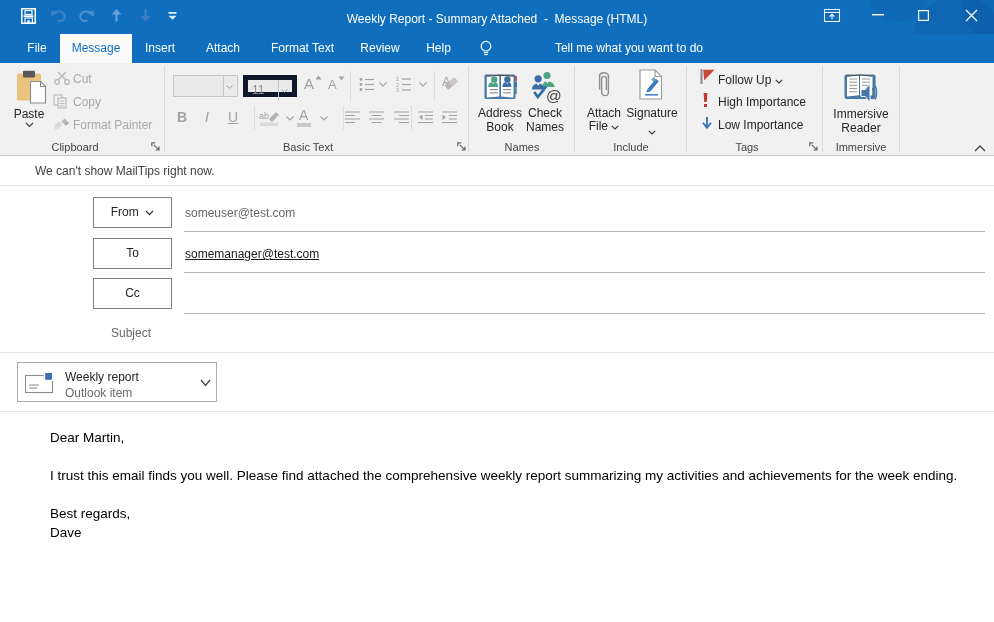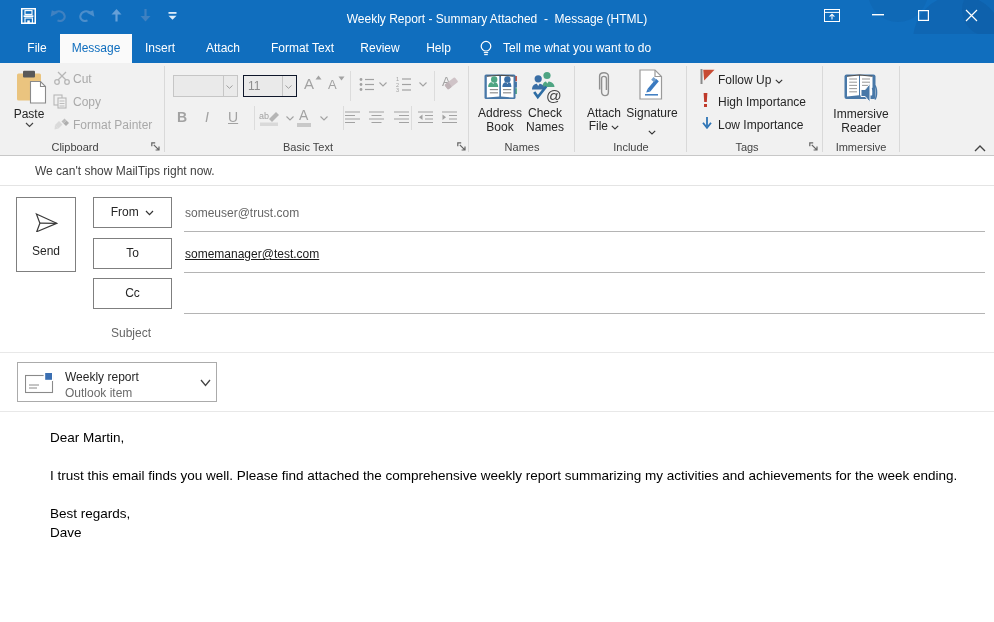--- a/index.html
+++ b/index.html
@@ -103,21 +103,21 @@
     <div class="tab" style="left:138px;width:44px;">Insert</div>
     <div class="tab" style="left:194px;width:58px;">Attach</div>
     <div class="tab" style="left:264px;width:77px;">Format Text</div>
     <div class="tab" style="left:353px;width:54px;">Review</div>
     <div class="tab" style="left:419px;width:39px;">Help</div>
     <svg class="abs" style="left:479px;top:6px" width="14" height="18" viewBox="0 0 14 18">
       <circle cx="7" cy="6.2" r="4.8" fill="none" stroke="#fff" stroke-width="1.2"></circle>
       <line x1="4.8" y1="12.6" x2="9.2" y2="12.6" stroke="#fff" stroke-width="1.1"></line>
       <line x1="5.2" y1="14.6" x2="8.8" y2="14.6" stroke="#fff" stroke-width="1.1"></line>
     </svg>
-    <div class="tab" style="left:503px;width:200px;text-align:left;">Tell me what you want to do</div>
+    <div class="tab" style="left:503px;width:200px;text-align:right;">Tell me what you want to do</div>
   </div>
 
   <div id="ribbon">
     <div class="vsep" style="left:164px;"></div>
     <div class="vsep" style="left:468px;"></div>
     <div class="vsep" style="left:574px;"></div>
     <div class="vsep" style="left:686px;"></div>
     <div class="vsep" style="left:822px;"></div>
     <div class="vsep" style="left:899px;"></div>
 
@@ -162,21 +162,21 @@
       <path d="M0.8 4.2 V0.8 H4.2 M2.8 2.8 L7.8 7.8 M8 4.6 V8 H4.6" fill="none" stroke="#646464" stroke-width="1.2"></path>
     </svg>
 
     <div class="abs" style="left:173px;top:12px;width:65px;height:22px;background:#eaeaea;border:1px solid #c6c6c6;">
       <div class="abs" style="right:0;top:0;width:14px;height:20px;border-left:1px solid #c6c6c6;"></div>
       <svg class="abs" style="right:4px;top:9px" width="7" height="4" viewBox="0 0 7 4">
           <path d="M0.5 0.5 L3.5 3.3 L6.5 0.5" fill="none" stroke="#9f9f9f" stroke-width="1"></path>
         </svg>
     </div>
 
-    <div class="abs" style="left:243px;top:12px;width:54px;height:22px;background:#eaeaea;border:1px solid #0f172a;">
+    <div class="abs" style="left:243px;top:12px;width:54px;height:22px;background:#eaeaea;border:5px solid #0f172a;">
       <div class="abs" style="left:4px;top:3px;font-size:12px;color:#8d8d8d;">11</div>
       <div class="abs" style="right:0;top:0;width:14px;height:20px;border-left:1px solid #c6c6c6;"></div>
       <svg class="abs" style="right:4px;top:9px" width="7" height="4" viewBox="0 0 7 4">
           <path d="M0.5 0.5 L3.5 3.3 L6.5 0.5" fill="none" stroke="#9f9f9f" stroke-width="1"></path>
         </svg>
     </div>
 
     <div class="abs" style="left:304px;top:12px;font-size:15px;color:#a2a2a2;">A</div>
     <svg class="abs" style="left:315px;top:12px" width="7" height="5" viewBox="0 0 7 5">
         <polygon points="0.5,4.5 3.5,0.5 6.5,4.5" fill="#a2a2a2"></polygon>
@@ -362,33 +362,26 @@
 
     <svg class="abs" style="left:974px;top:82px" width="12" height="7" viewBox="0 0 12 7">
       <path d="M1 6 L6 1 L11 6" fill="none" stroke="#444" stroke-width="1.4"></path>
     </svg>
   </div>
 
   <div id="mailtips">
       <span>We can't show MailTips right now.</span>
     </div>
 
-  <div class="abs" style="left:16px;top:197px;width:60px;height:75px;border:1px solid #7f7f7f;background:#fff;">
-    <svg class="abs" style="left:17px;top:14px" width="24" height="20" viewBox="0 0 24 20">
-      <path d="M2.4 2 L22.7 11.3 L2.7 19.7 L5.9 11.2 Z" fill="none" stroke="#3a3a3a" stroke-width="1.2" stroke-linejoin="miter"></path>
-      <path d="M5.9 11.2 L22.7 11.3" fill="none" stroke="#3a3a3a" stroke-width="1.2"></path>
-    </svg>
-    <div class="abs" style="left:0;top:46px;width:58px;text-align:center;font-size:12px;color:#262626;">Send</div>
-  </div>
   <div class="fieldbtn" style="top:197px;height:31px;line-height:29px;">From&nbsp;&nbsp;<svg width="9" height="6" viewBox="0 0 9 6" style="display:inline-block;">
         <path d="M1 1 L4.5 4.7 L8 1" fill="none" stroke="#333" stroke-width="1.2"></path>
       </svg></div>
   <div class="fieldbtn" style="top:238px;height:31px;line-height:29px;">To</div>
   <div class="fieldbtn" style="top:278px;height:31px;line-height:29px;">Cc</div>
-  <div class="addr" style="top:206px;color:#666;">someuser@trust.com</div>
+  <div class="addr" style="top:206px;color:#666;">someuser@test.com</div>
   <div class="addr" style="top:247px;color:#1a1a1a;text-decoration:underline;">somemanager@test.com</div>
   <div class="fline" style="top:231px;"></div>
   <div class="fline" style="top:272px;"></div>
   <div class="fline" style="top:313px;"></div>
   <div class="abs" style="left:111px;top:326px;font-size:12px;color:#666;">Subject</div>
 
   <div class="abs" style="left:0;top:352px;width:994px;height:1px;background:#e8e8e8;"></div>
 
   <div id="attach">
     <svg class="abs" style="left:7px;top:9px" width="29" height="22" viewBox="0 0 29 22">

